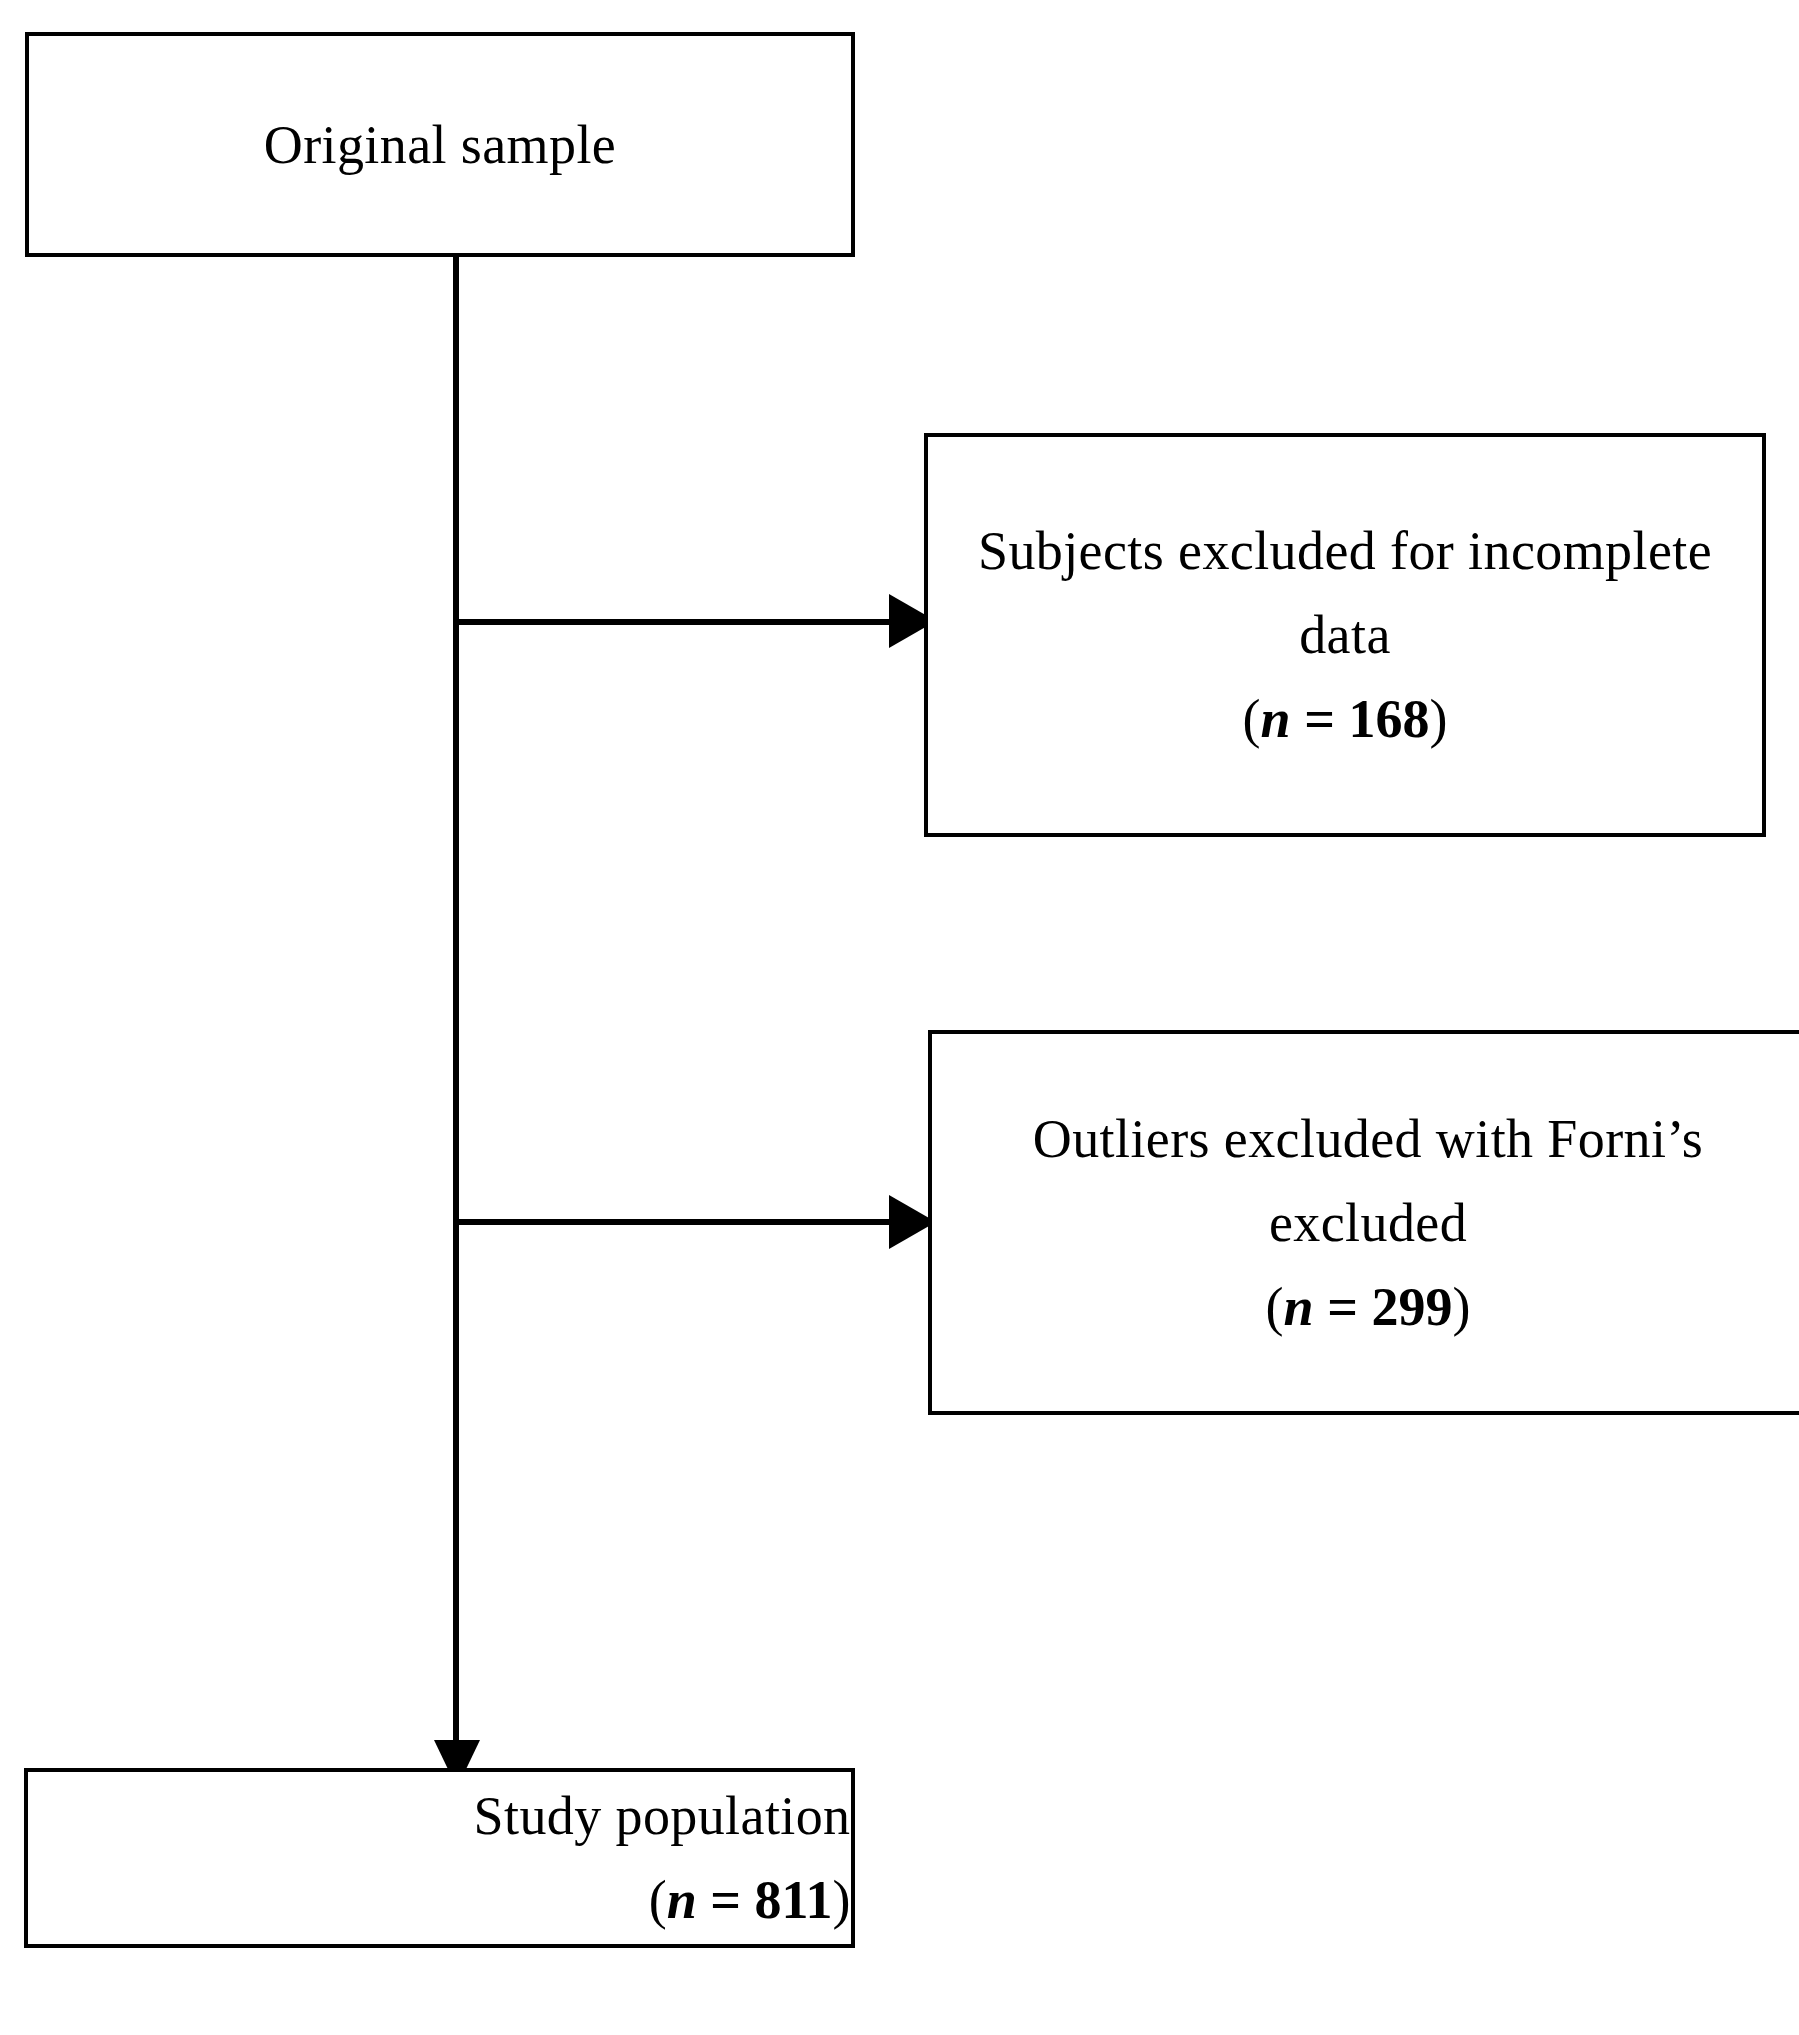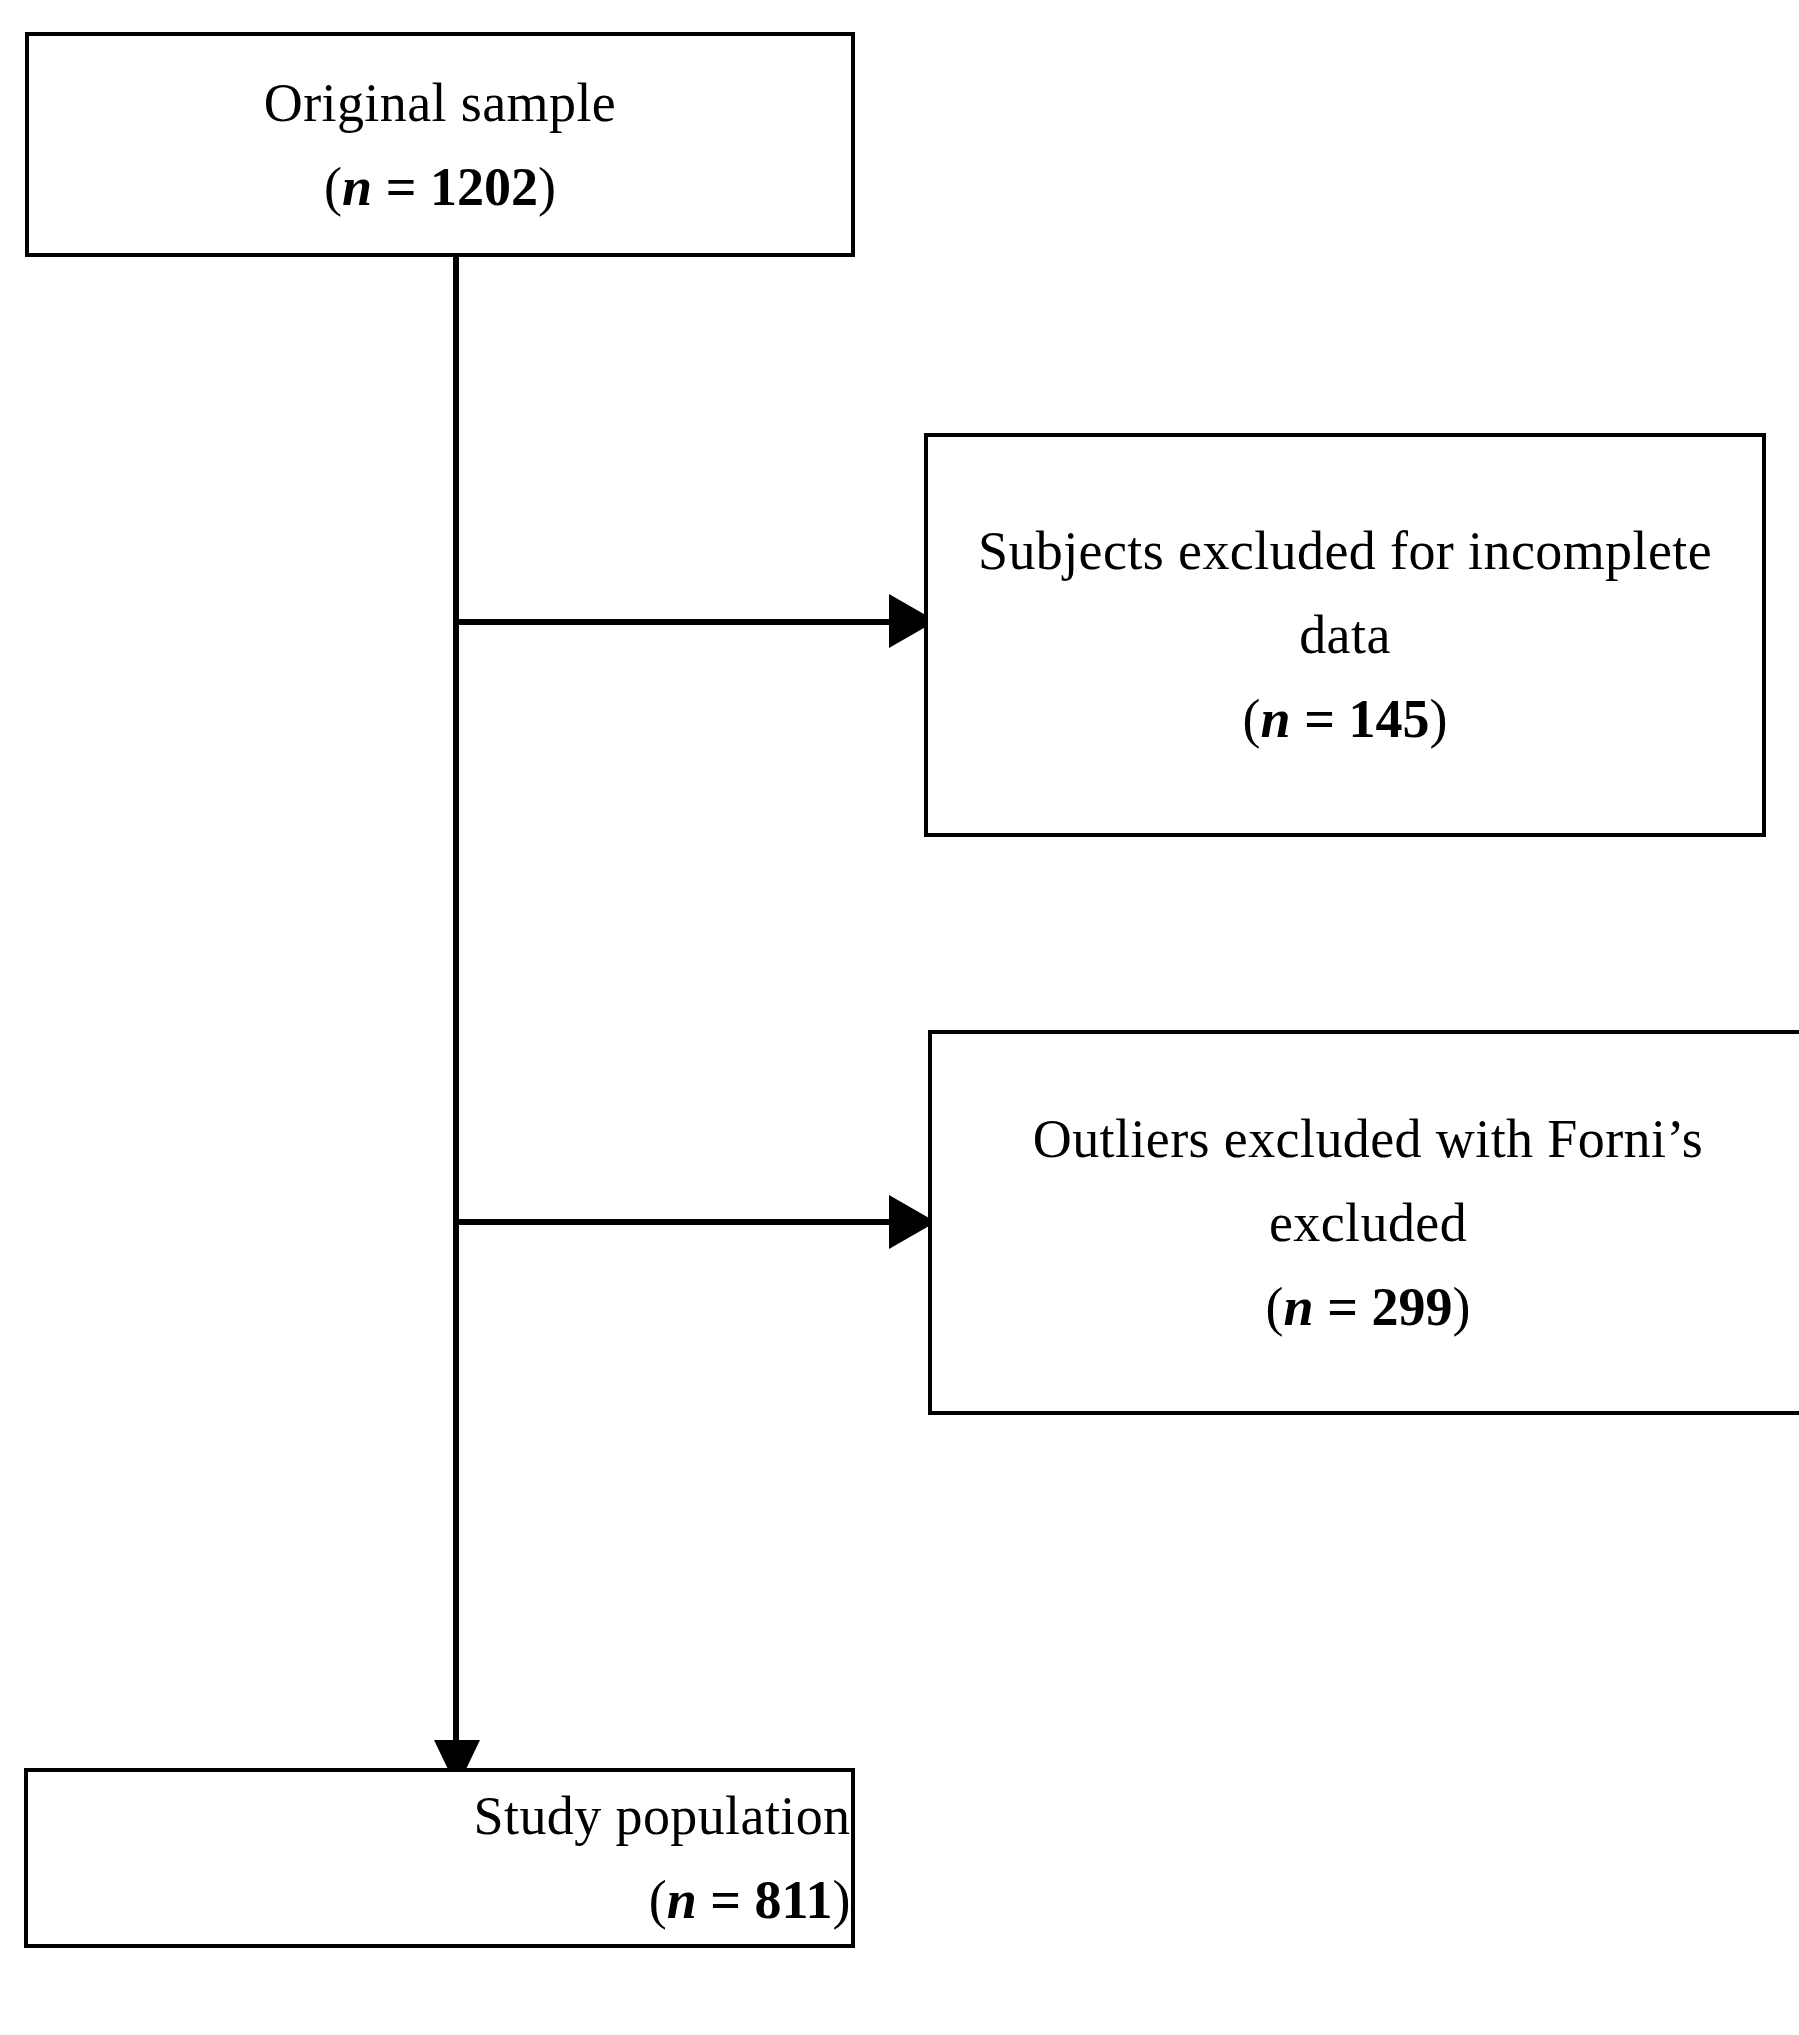--- a/index.html
+++ b/index.html
@@ -102,27 +102,26 @@
   <div class="conn-hline" id="branch1-line"></div>
   <div class="arrow-right" id="branch1-arrow"></div>
 
   <div class="conn-hline" id="branch2-line"></div>
   <div class="arrow-right" id="branch2-arrow"></div>
 
   <div class="arrow-down" id="trunk-arrow"></div>
 
   <div class="node-box" id="box-original">
     <span class="node-line">Original sample</span>
-    <span class="count-line"><span class="paren">(</span><span class="nvar">n</span><span class="eqnum"> = 1202</span><span class="paren">)</span></span>
   </div>
 
   <div class="node-box" id="box-incomplete">
     <span class="node-line">Subjects excluded for incomplete</span>
     <span class="node-line">data</span>
-    <span class="count-line"><span class="paren">(</span><span class="nvar">n</span><span class="eqnum"> = 145</span><span class="paren">)</span></span>
+    <span class="count-line"><span class="paren">(</span><span class="nvar">n</span><span class="eqnum"> = 168</span><span class="paren">)</span></span>
   </div>
 
   <div class="node-box" id="box-outliers">
     <span class="node-line">Outliers excluded with Forni’s</span>
     <span class="node-line">excluded</span>
     <span class="count-line"><span class="paren">(</span><span class="nvar">n</span><span class="eqnum"> = 299</span><span class="paren">)</span></span>
   </div>
 
   <div class="node-box" id="box-study">
     <span class="node-line">Study population</span>

